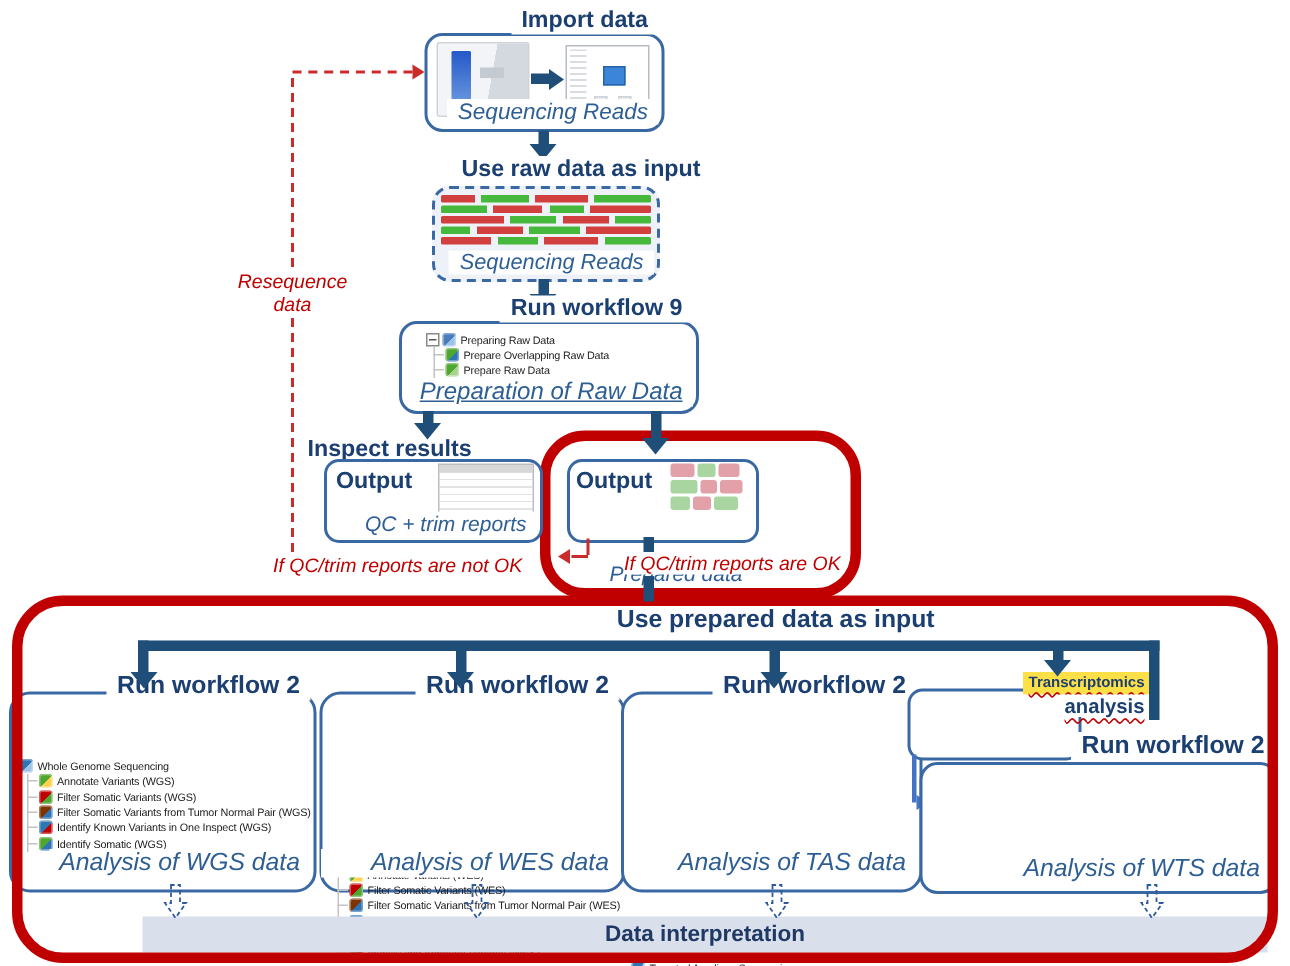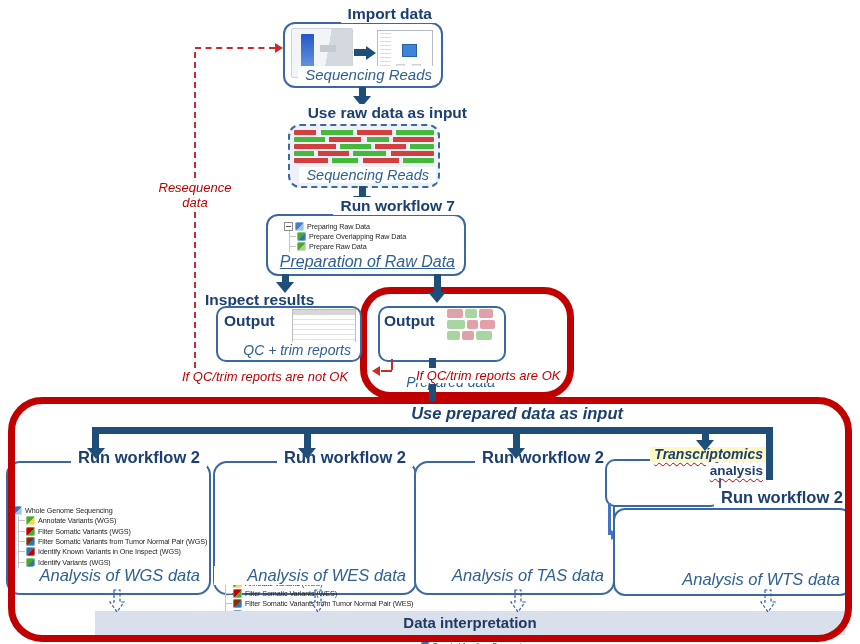--- a/index.html
+++ b/index.html
@@ -115,21 +115,21 @@
     </div>
   </div>
   <div class="abs titlewrap" style="left:288px;top:166px;width:148px;">
     <span class="cap" style="font-size:14.5px;">Sequencing Reads</span></div>
 
   <div class="abs stem-v" style="left:358.5px;top:186px;height:10px;"></div>
   <div class="abs head-down" style="left:353px;top:196px;"></div>
 
   <div class="abs bluebox" style="left:266px;top:214px;width:196px;height:58px;"></div>
   <div class="abs titlewrap" style="left:266px;top:197px;width:196px;">
-    <span class="h1">Run workflow 7</span></div>
+    <span class="h1">Run workflow 9</span></div>
   <div class="abs tree" style="left:284px;top:221px;">
       <div class="trow lvl0">
     <span class="texp"></span>
     <span class="ticon folder-icon"></span>
     <span class="tlabel">Preparing Raw Data</span>
   </div>
       <div class="trow lvl1">
 
     <span class="ticon prepare-overlapping-raw-data-icon"></span>
     <span class="tlabel">Prepare Overlapping Raw Data</span>
@@ -200,21 +200,21 @@
     <span class="tlabel">Filter Somatic Variants from Tumor Normal Pair (WGS)</span>
   </div>
       <div class="trow lvl1">
 
     <span class="ticon known-variants-icon"></span>
     <span class="tlabel">Identify Known Variants in One Inspect (WGS)</span>
   </div>
       <div class="trow lvl1">
 
     <span class="ticon identify-variants-icon"></span>
-    <span class="tlabel">Identify Variants (WGS)</span>
+    <span class="tlabel">Identify Somatic (WGS)</span>
   </div>
     </div>
   <div class="abs titlewrap" style="left:6px;top:566px;width:201px;">
     <span class="cap" style="font-size:16.5px;">Analysis of WGS data</span></div>
 
   <div class="abs bluebox" style="left:213px;top:461px;width:200px;height:130px;border-radius:14px;"></div>
   <div class="abs titlewrap" style="left:213px;top:448px;width:200px;">
     <span class="h2">Run workflow 2</span></div>
   <div class="abs tree" style="left:220px;top:474px;">
       <div class="trow lvl0">
@@ -264,21 +264,21 @@
 
     <span class="ticon targeted-amplicon-sequencing-icon"></span>
     <span class="tlabel">Targeted Amplicon Sequencing</span>
   </div>
     </div>
   <div class="abs titlewrap" style="left:414px;top:566px;width:197px;">
     <span class="cap" style="font-size:16.5px;">Analysis of TAS data</span></div>
 
   <div class="abs bluebox" style="left:605px;top:459px;width:112px;height:44px;border-radius:10px;"></div>
   <div class="abs titlewrap" style="left:627px;top:446px;width:140px;line-height:15px;">
-    <span class="wavy" style="font-weight:bold;color:#1b3f71;font-size:14px;background:#fef9c3;padding:0 4px;font-style:italic;">Transcriptomics</span><br>
+    <span class="wavy" style="font-weight:bold;color:#1b3f71;font-size:10px;background:#fde047;padding:0 4px;">Transcriptomics</span><br>
     <span class="wavy" style="font-weight:bold;color:#1b3f71;font-size:13.5px;background:#fff;padding:0 4px;">analysis</span></div>
 
   <div class="abs" style="left:608px;top:503px;width:3px;height:32px;background:#4472c4;"></div>
   <div class="abs" style="left:611px;top:530px;width:0;height:0;border-top:5px solid transparent;border-bottom:5px solid transparent;border-left:8px solid #4472c4;"></div>
 
   <div class="abs bluebox" style="left:613px;top:508px;width:235px;height:84px;border-radius:12px;"></div>
   <div class="abs titlewrap" style="left:700px;top:488px;width:150px;">
     <span class="h2">Run workflow 2</span></div>
 
   <div class="abs" style="left:640px;top:570px;width:205px;text-align:right;">
@@ -297,21 +297,21 @@
       <path d="M6 1 V13 H2 L9 23 L16 13 H12 V1 Z" fill="none" stroke="#2e5b9f" stroke-width="1.2" stroke-dasharray="3,2"></path>
     </svg>
   <svg class="abs" style="left:759px;top:589px;" width="18" height="25" viewBox="0 0 18 25">
       <path d="M6 1 V13 H2 L9 23 L16 13 H12 V1 Z" fill="none" stroke="#2e5b9f" stroke-width="1.2" stroke-dasharray="3,2"></path>
     </svg>
 
   <div class="abs redbox" style="left:8px;top:397px;width:830px;height:231px;border-radius:34px;"></div>
 
   <div class="abs stem-v" style="left:428.5px;top:384px;height:17px;"></div>
 
-  <div class="abs titlewrap" style="left:230px;top:404px;width:400px;font-style:italic;">
+  <div class="abs titlewrap" style="left:230px;top:404px;width:400px;">
     <span class="h2">Use prepared data as input</span></div>
 
   <div class="abs stem-h" style="left:92px;top:427px;width:681px;"></div>
   <div class="abs stem-v" style="left:92px;top:427px;height:21px;"></div>
   <div class="abs head-down" style="left:86.5px;top:448px;"></div>
   <div class="abs stem-v" style="left:303.5px;top:434px;height:14px;"></div>
   <div class="abs head-down" style="left:298px;top:448px;"></div>
   <div class="abs stem-v" style="left:512.5px;top:434px;height:14px;"></div>
   <div class="abs head-down" style="left:507px;top:448px;"></div>
   <div class="abs stem-v" style="left:701.5px;top:434px;height:6px;"></div>

